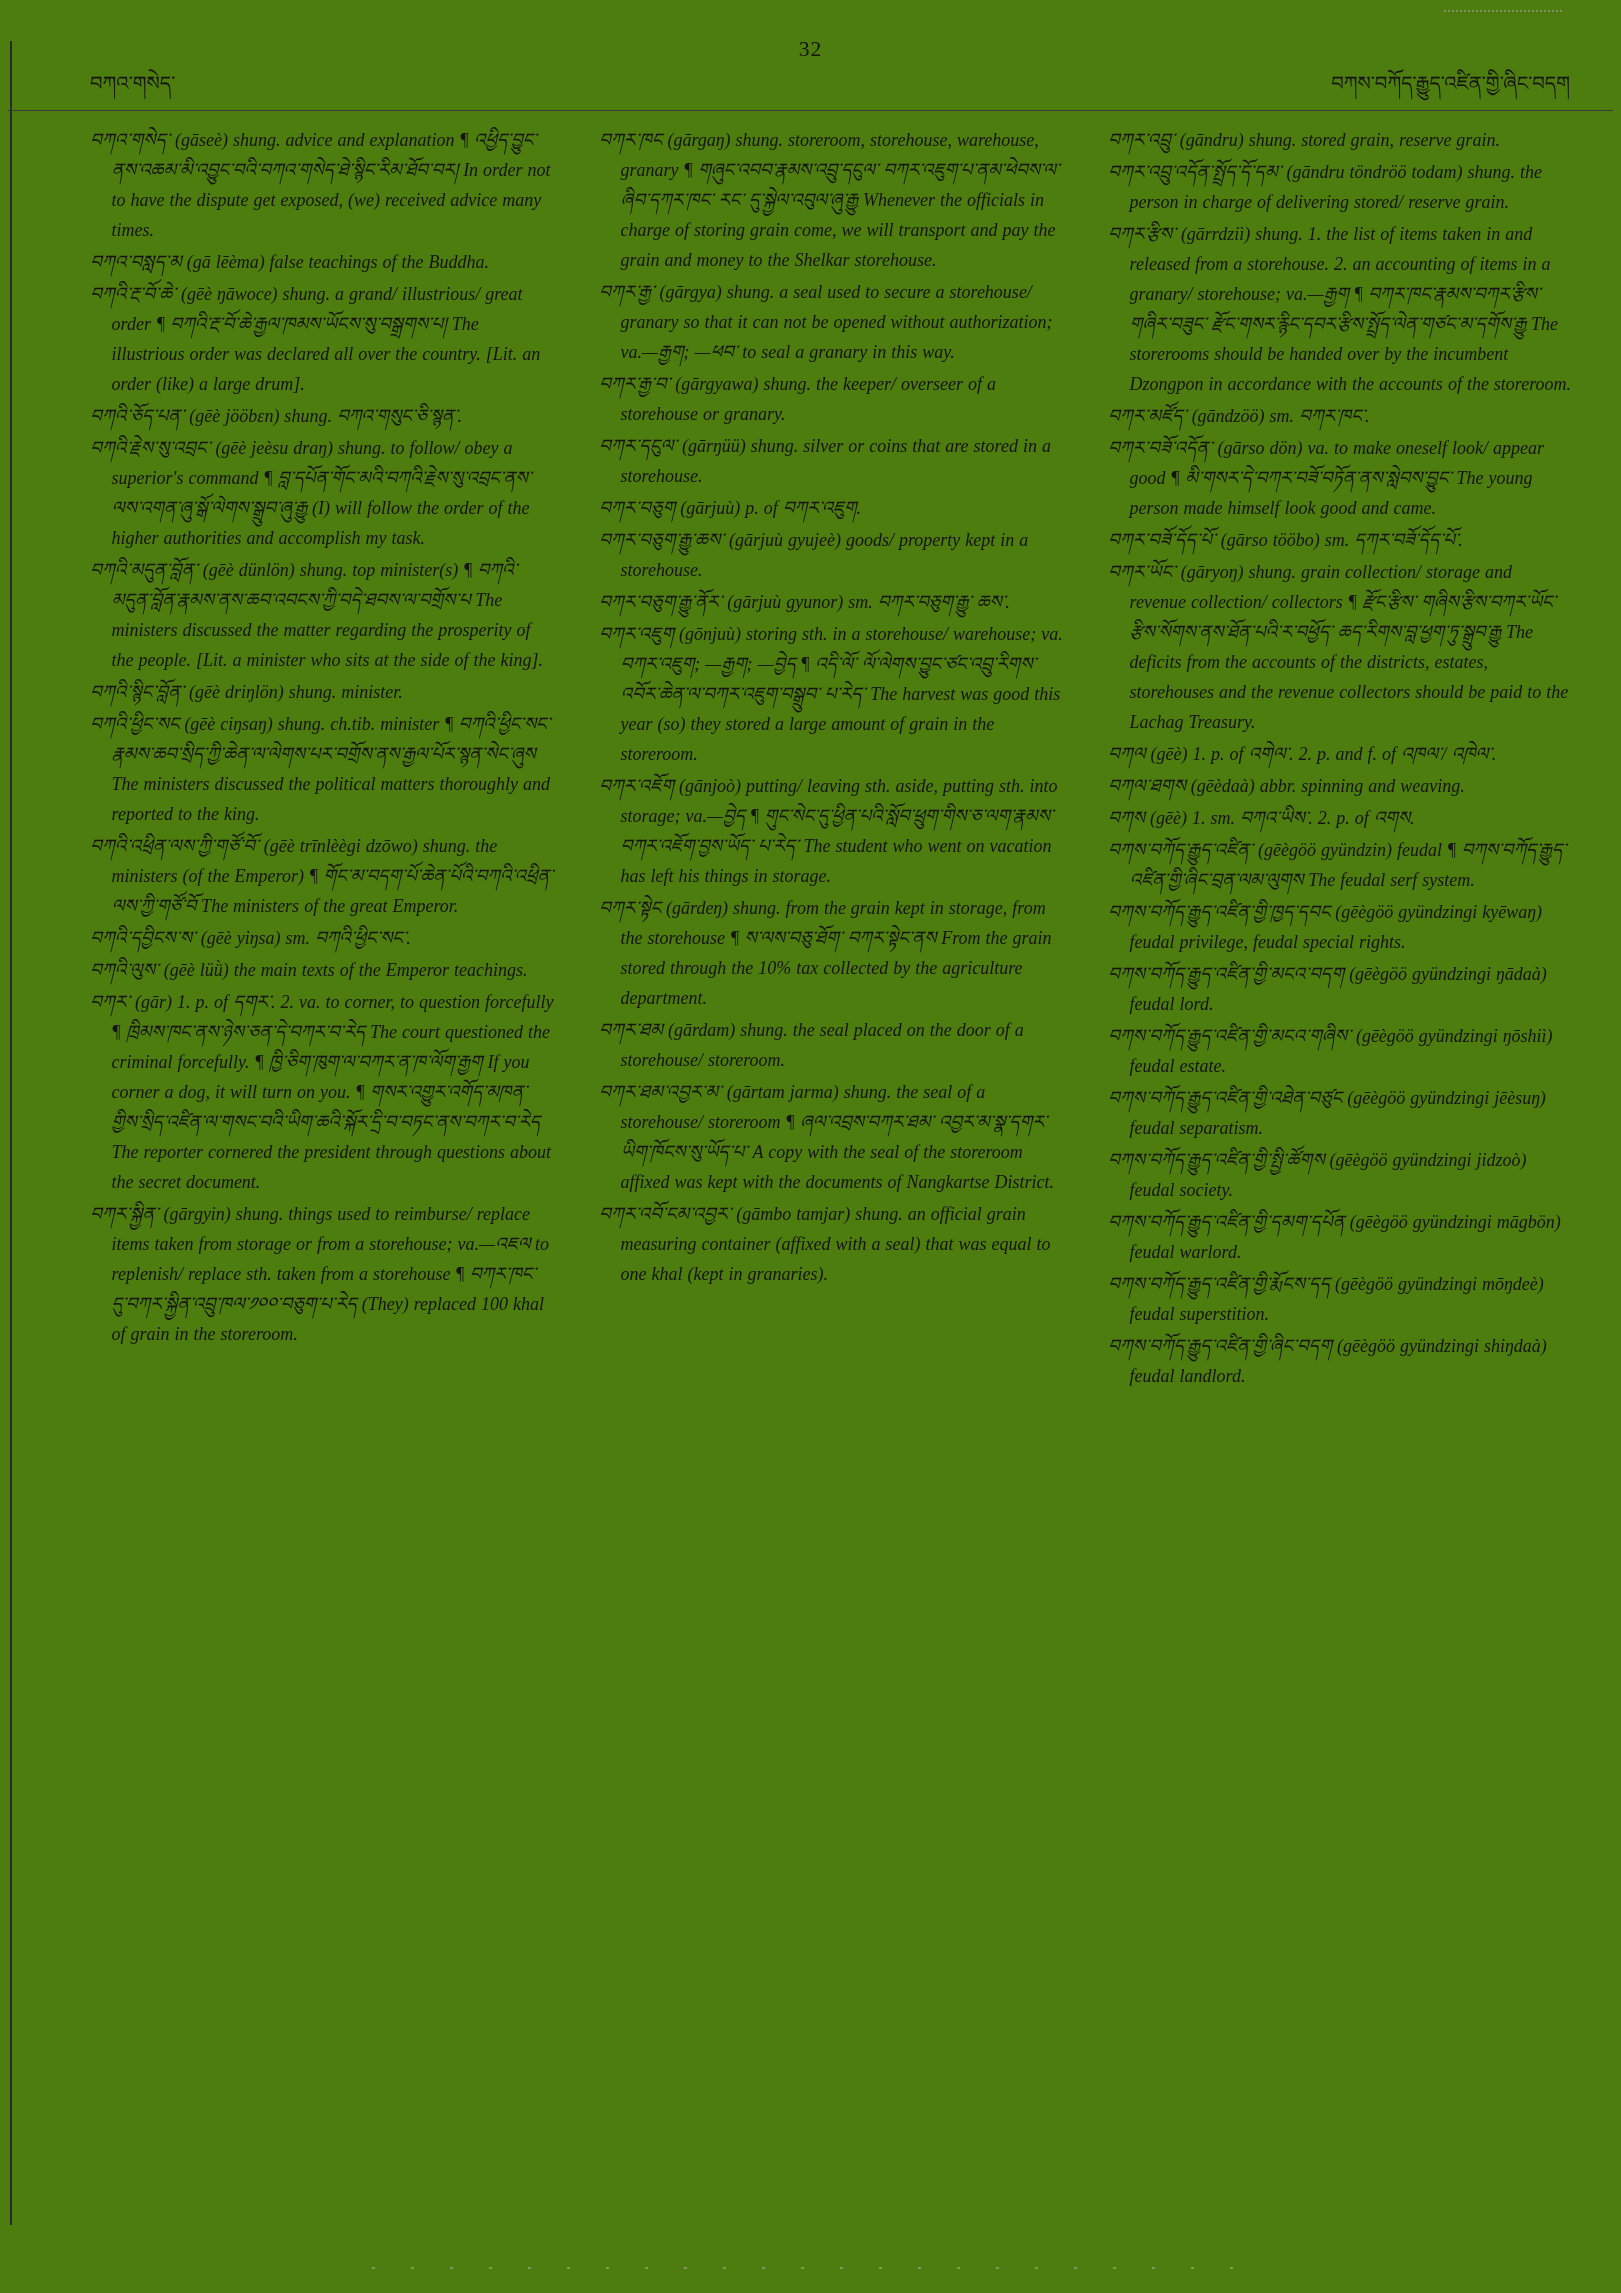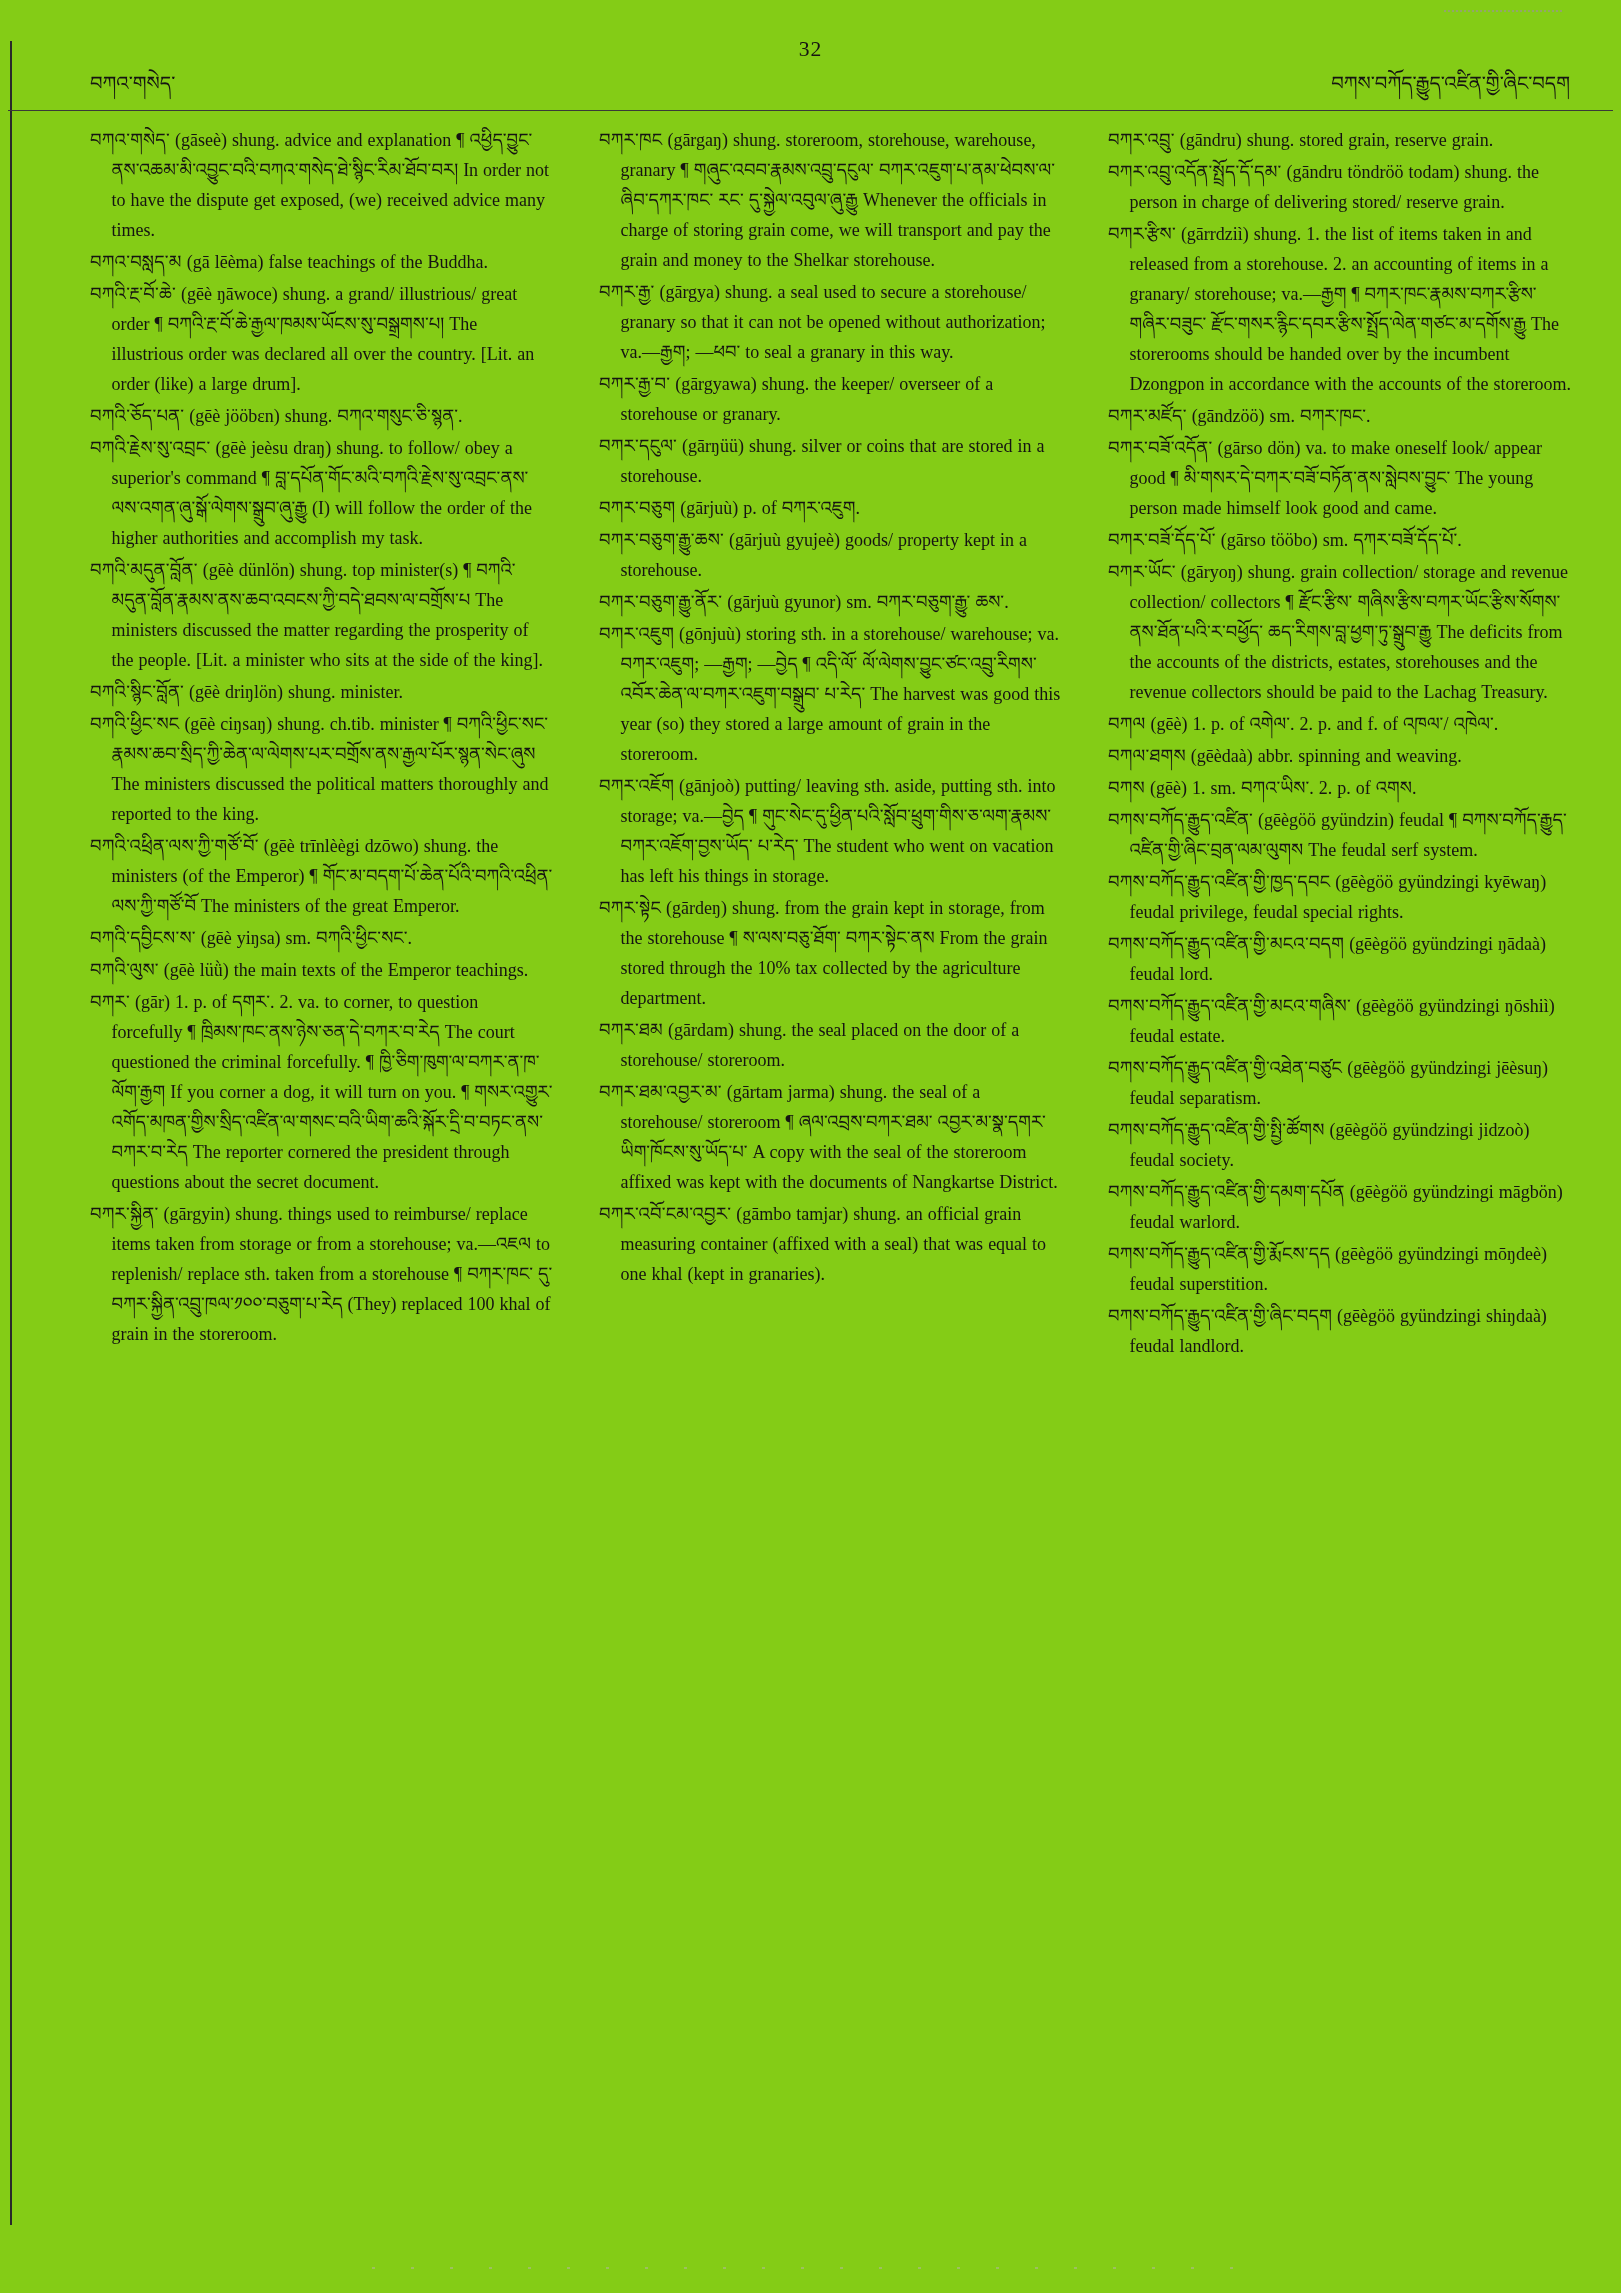--- a/index.html
+++ b/index.html
@@ -1,21 +1,21 @@
 <!DOCTYPE html>
 <html><head>
 <meta charset="utf-8">
 <style>
   html, body { margin: 0; padding: 0; background: #e8e6e1; }
   .page {
     position: relative;
     width: 1621px;
     height: 2294px;
     margin: 0 auto;
-    background: #84cc16;
+    background: #4d7c0f;
     font-family: "Liberation Serif", "DejaVu Serif", serif;
     color: #151412;
     overflow: hidden;
   }
   .left-rule {
     position: absolute;
     left: 9.8px; top: 41px; bottom: 69px;
     width: 2px;
     background: #2a2a2a;
   }
@@ -47,20 +47,21 @@
     top: 110px; left: 7.8px; right: 7.8px;
     height: 1px;
     background: #3a3a38;
   }
   .columns {
     position: absolute;
     top: 125px; left: 90px; right: 49px; bottom: 39px;
     display: flex;
     gap: 45px;
     overflow: hidden;
+    font-style: italic;
   }
   .column { flex: 1 1 0; min-width: 0; }
   .entry {
     margin: 0 0 2px 0;
     padding-left: 21.6px;
     text-indent: -21.6px;
     font-size: 18px;
     line-height: 30px;
     text-align: left;
     word-spacing: 0.5px;

